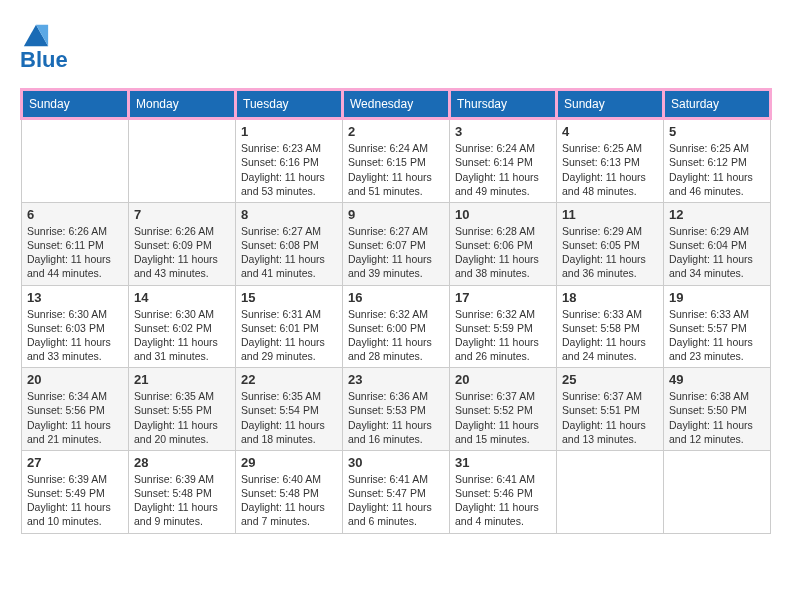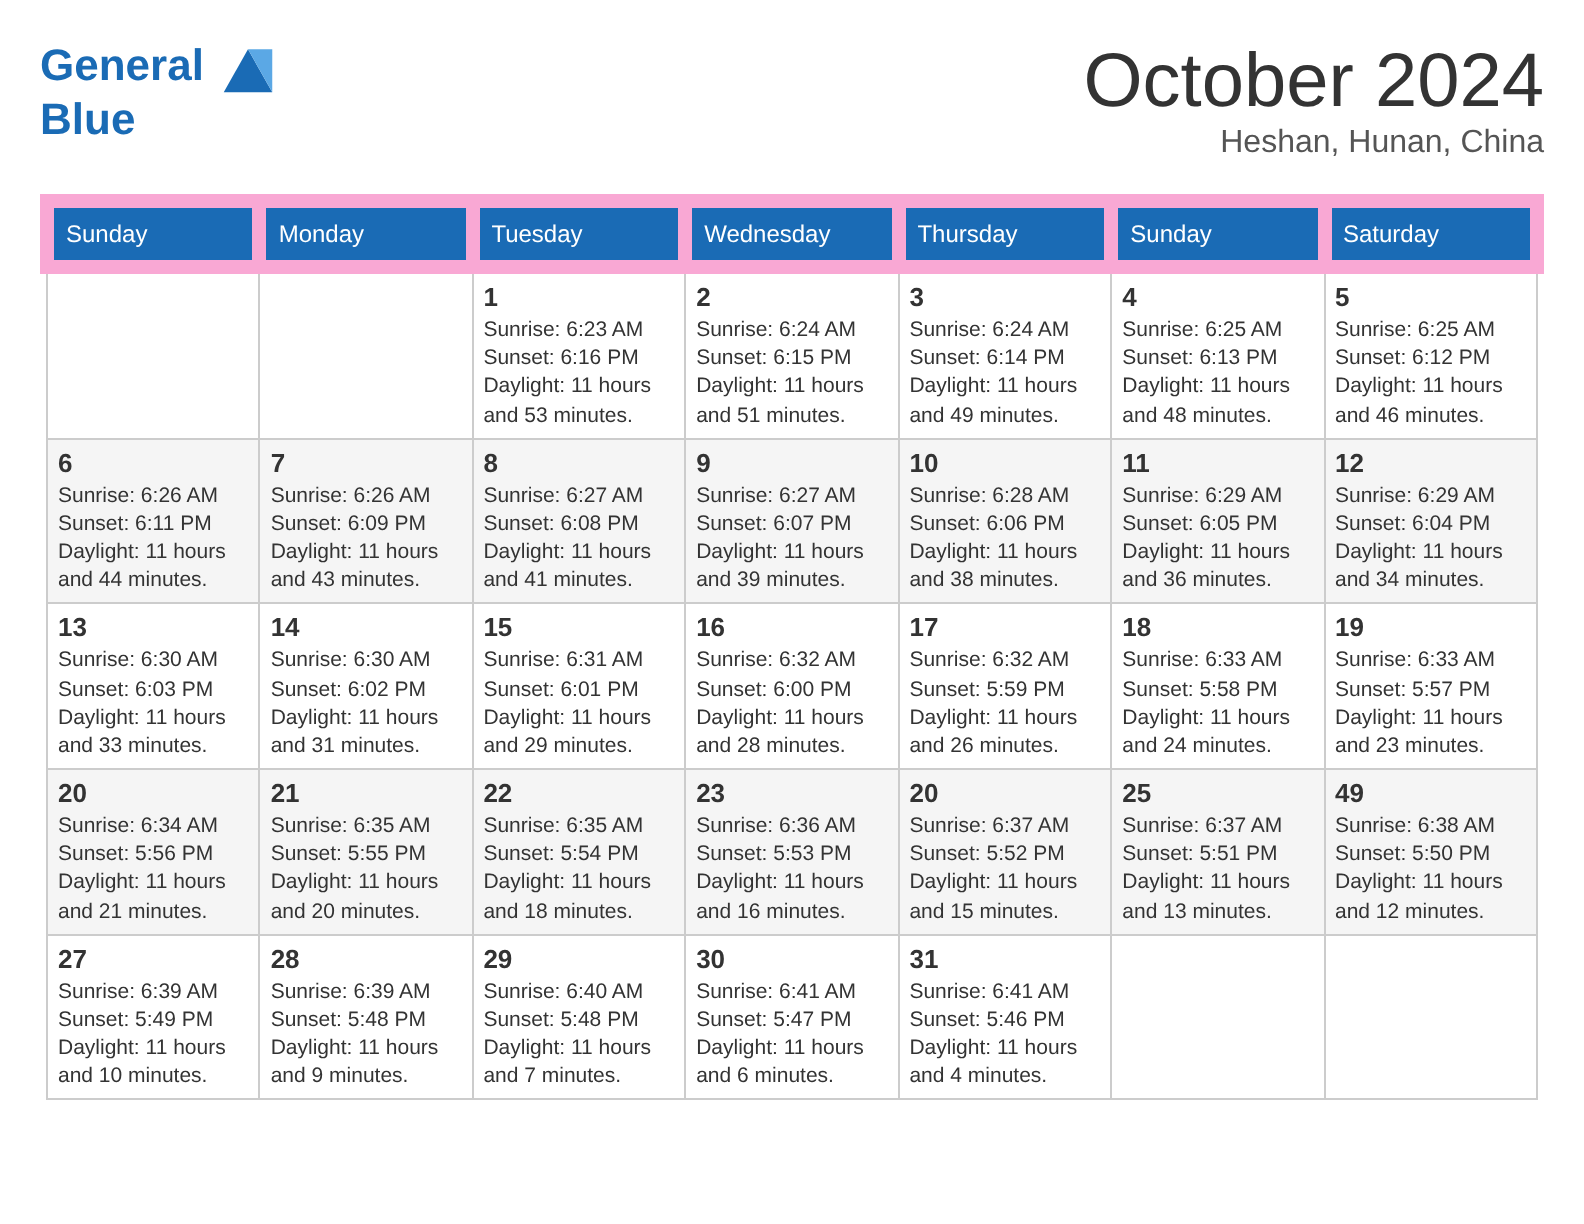--- a/index.html
+++ b/index.html
@@ -51,21 +51,21 @@
       border-collapse: collapse;
       font-size: 11px;
     }
     .calendar th {
       background-color: #1a6bb5;
       color: #fff;
       text-align: left;
       padding: 6px 6px;
       font-size: 12px;
       font-weight: normal;
-      border: 7px solid #f9a8d4;
+      border: 3px solid #f9a8d4;
     }
     .calendar td {
       border: 1px solid #ccc;
       vertical-align: top;
       padding: 4px 5px;
       height: 80px;
       width: 107px;
       background: #fff;
     }
     .calendar tr:nth-child(even) td {
@@ -88,35 +88,30 @@
     }
   </style>
 </head>
 <body>
 
 <div class="header">
   <div class="logo">
     <div>
       <div style="display:flex;align-items:center;">
         <div class="logo-text">
-          <span>General</span>
           <svg class="logo-icon" viewBox="0 0 30 30" style="display:inline-block;vertical-align:middle;">
             <polygon points="2,28 15,5 28,28" fill="#1a6bb5"></polygon>
             <polygon points="15,5 28,28 28,5" fill="#5ba8e5"></polygon>
           </svg>
         </div>
       </div>
       <div class="logo-text">
         <span style="color:#1a6bb5;text-align:center;">Blue</span>
       </div>
     </div>
-  </div>
-  <div class="title-block">
-    <div class="month-title">October 2024</div>
-    <div class="location-title">Heshan, Hunan, China</div>
   </div>
 </div>
 
 <table class="calendar">
   <thead>
     <tr>
     <th>Sunday</th>
         <th>Monday</th>
         <th>Tuesday</th>
         <th>Wednesday</th>

